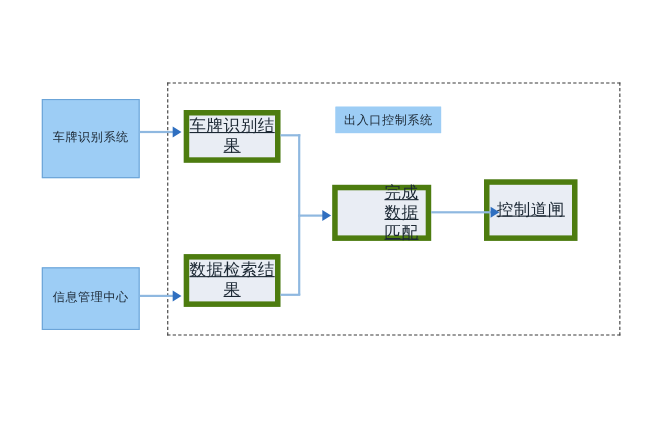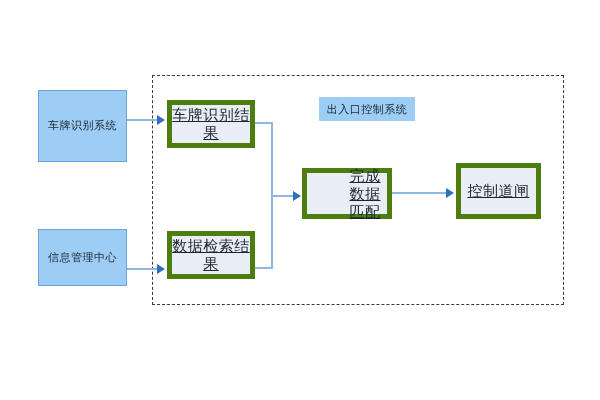--- a/index.html
+++ b/index.html
@@ -71,33 +71,33 @@
     border-left: 8px solid #2f6fc0;
   }
 </style>
 </head>
 <body>
 
 <div id="canvas">
 
   <div class="dashed-group" style="left:152px; top:75px; width:412px; height:230px;"></div>
 
-  <div class="group-label" style="left:319px; top:97px; width:96px; height:24px;">出入口控制系统</div>
+  <div class="group-label" style="left:305px; top:97px; width:96px; height:24px;">出入口控制系统</div>
 
   <div class="node node-blue" style="left:38px; top:90px; width:89px; height:72px;">车牌识别系统</div>
 
-  <div class="node node-blue" style="left:38px; top:229px; width:89px; height:57px;">信息管理中心</div>
+  <div class="node node-blue" style="left:38px; top:243px; width:89px; height:57px;">信息管理中心</div>
 
   <div class="node node-gray" style="left:167px; top:100px; width:88px; height:48px;">车牌识别结果</div>
 
   <div class="node node-gray" style="left:167px; top:231px; width:88px; height:48px;">数据检索结果</div>
 
   <div class="node node-gray" style="left:302px; top:168px; width:90px; height:51px;padding-left:36px;">完成数据匹配</div>
 
-  <div class="node node-gray" style="left:456px; top:163px; width:85px; height:56px;">控制道闸</div>
+  <div class="node node-gray" style="left:440px; top:163px; width:85px; height:56px;">控制道闸</div>
 
   <div class="conn conn-h" style="left:127px; top:119px; width:32px;"></div>
   <div class="arrowhead" style="left:157px; top:115px;"></div>
 
   <div class="conn conn-h" style="left:127px; top:268px; width:32px;"></div>
   <div class="arrowhead" style="left:157px; top:264px;"></div>
 
   <div class="conn conn-h" style="left:255px; top:122px; width:18px;"></div>
   <div class="conn conn-v" style="left:271px; top:122px; height:75px;"></div>
   <div class="conn conn-h" style="left:271px; top:195px; width:24px;"></div>

